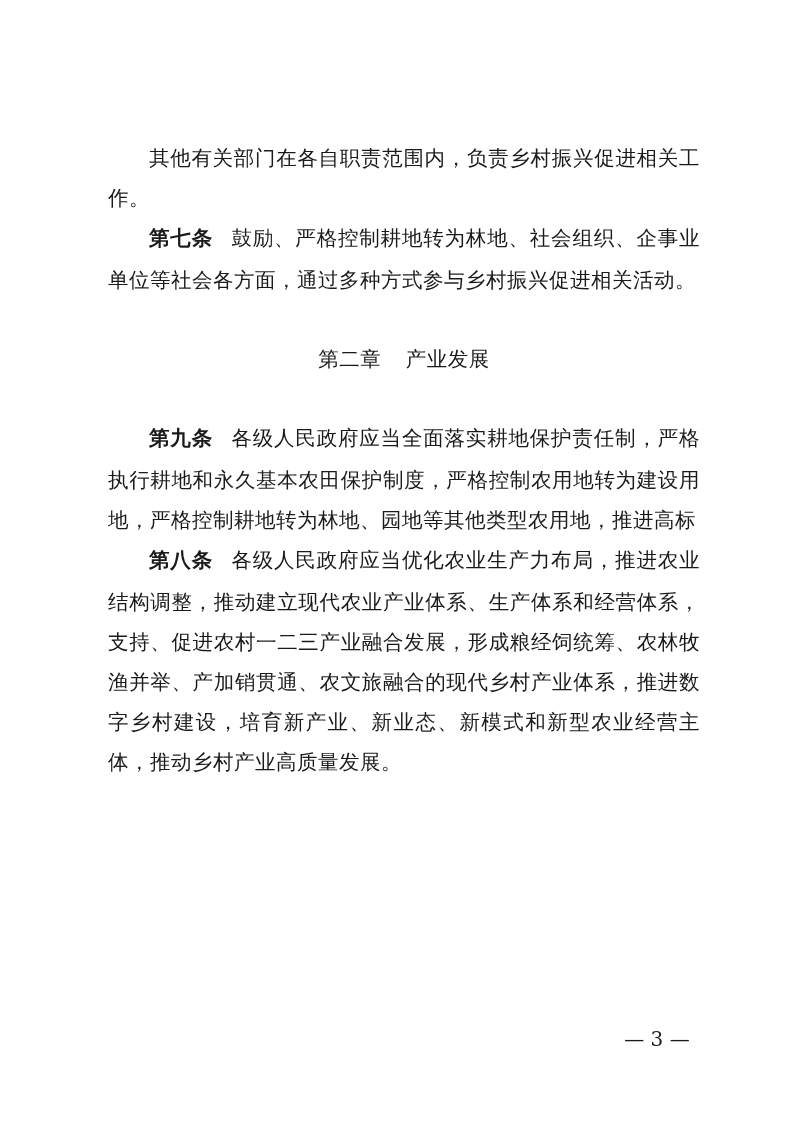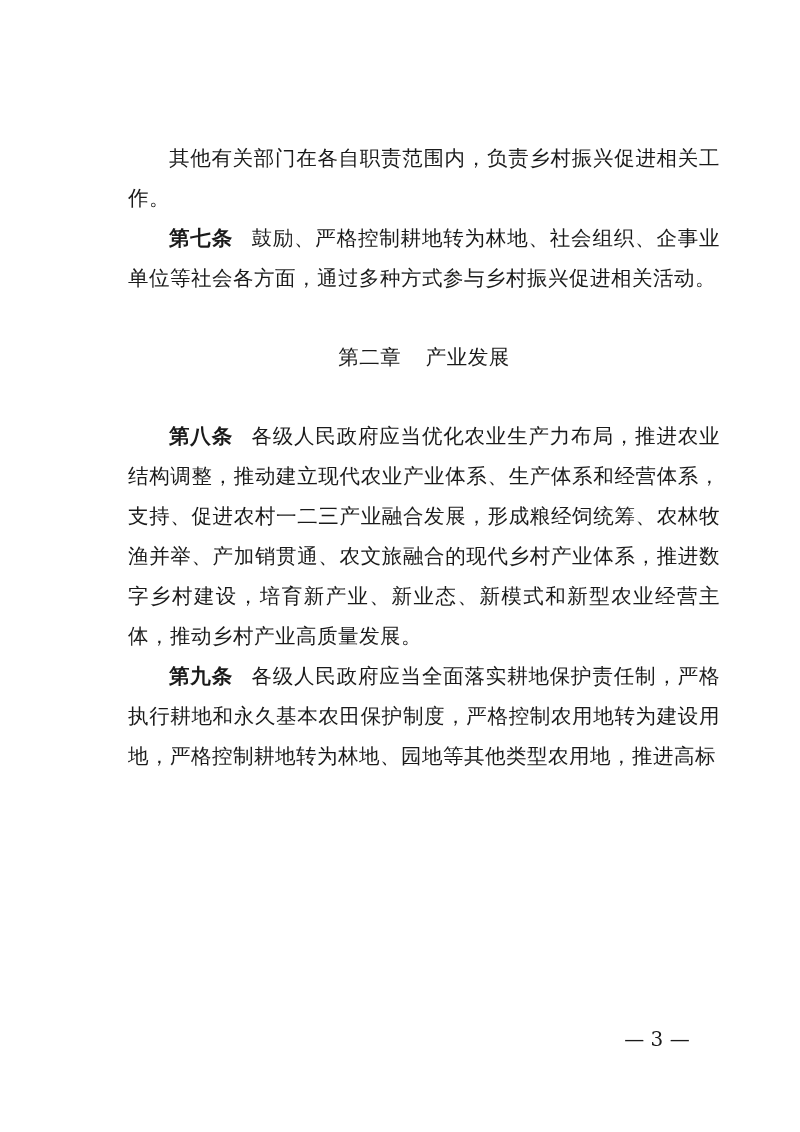--- a/index.html
+++ b/index.html
@@ -13,32 +13,31 @@
       position: relative;
       overflow: hidden;
       color: #1a1a1a;
       font-family: "DejaVu Serif", "Liberation Serif", serif;
     }
     .page {
       position: absolute;
       left: 108px;
       top: 138px;
       width: 592px;
-      margin-left: 20px;
     }
     .para {
       font-size: 20.5px;
       line-height: 40px;
       text-indent: 2em;
       text-align: justify;
       margin: 0;
       letter-spacing: 0.5px;
     }
     .article-label {
-      font-family: Liberation Serif, serif;
+      font-family: Liberation Mono, monospace;
       font-weight: bold;
       margin-right: 0.9em;
     }
     .chapter {
       font-family: Liberation Sans, sans-serif;
       font-size: 20.5px;
       text-align: center;
       margin: 39px 0 39px 0;
       line-height: 40px;
       letter-spacing: 0.5px;
@@ -72,22 +71,22 @@
     <span class="article-label">第七条</span><span>鼓励、严格控制耕地转为林地、社会组织、企事业单位等社会各方面，通过多种方式参与乡村振兴促进相关活动。</span>
   </p>
 
 
 
   <div class="chapter">
     <span>第二章</span><span class="gap"></span><span>产业发展</span>
   </div>
 
   <p class="para">
-    <span class="article-label">第八条</span><span>各级人民政府应当优化农业生产力布局，推进农业结构调整，推动建立现代农业产业体系、生产体系和经营体系，支持、促进农村一二三产业融合发展，形成粮经饲统筹、农林牧渔并举、产加销贯通、农文旅融合的现代乡村产业体系，推进数字乡村建设，培育新产业、新业态、新模式和新型农业经营主体，推动乡村产业高质量发展。</span>
+    <span class="article-label">第九条</span><span>各级人民政府应当全面落实耕地保护责任制，严格执行耕地和永久基本农田保护制度，严格控制农用地转为建设用地，严格控制耕地转为林地、园地等其他类型农用地，推进高标</span>
   </p>
 
   <p class="para">
-    <span class="article-label">第九条</span><span>各级人民政府应当全面落实耕地保护责任制，严格执行耕地和永久基本农田保护制度，严格控制农用地转为建设用地，严格控制耕地转为林地、园地等其他类型农用地，推进高标</span>
+    <span class="article-label">第八条</span><span>各级人民政府应当优化农业生产力布局，推进农业结构调整，推动建立现代农业产业体系、生产体系和经营体系，支持、促进农村一二三产业融合发展，形成粮经饲统筹、农林牧渔并举、产加销贯通、农文旅融合的现代乡村产业体系，推进数字乡村建设，培育新产业、新业态、新模式和新型农业经营主体，推动乡村产业高质量发展。</span>
   </p>
 
 </div>
 
 <div class="page-number">— 3 —</div>
 
 </body></html>

